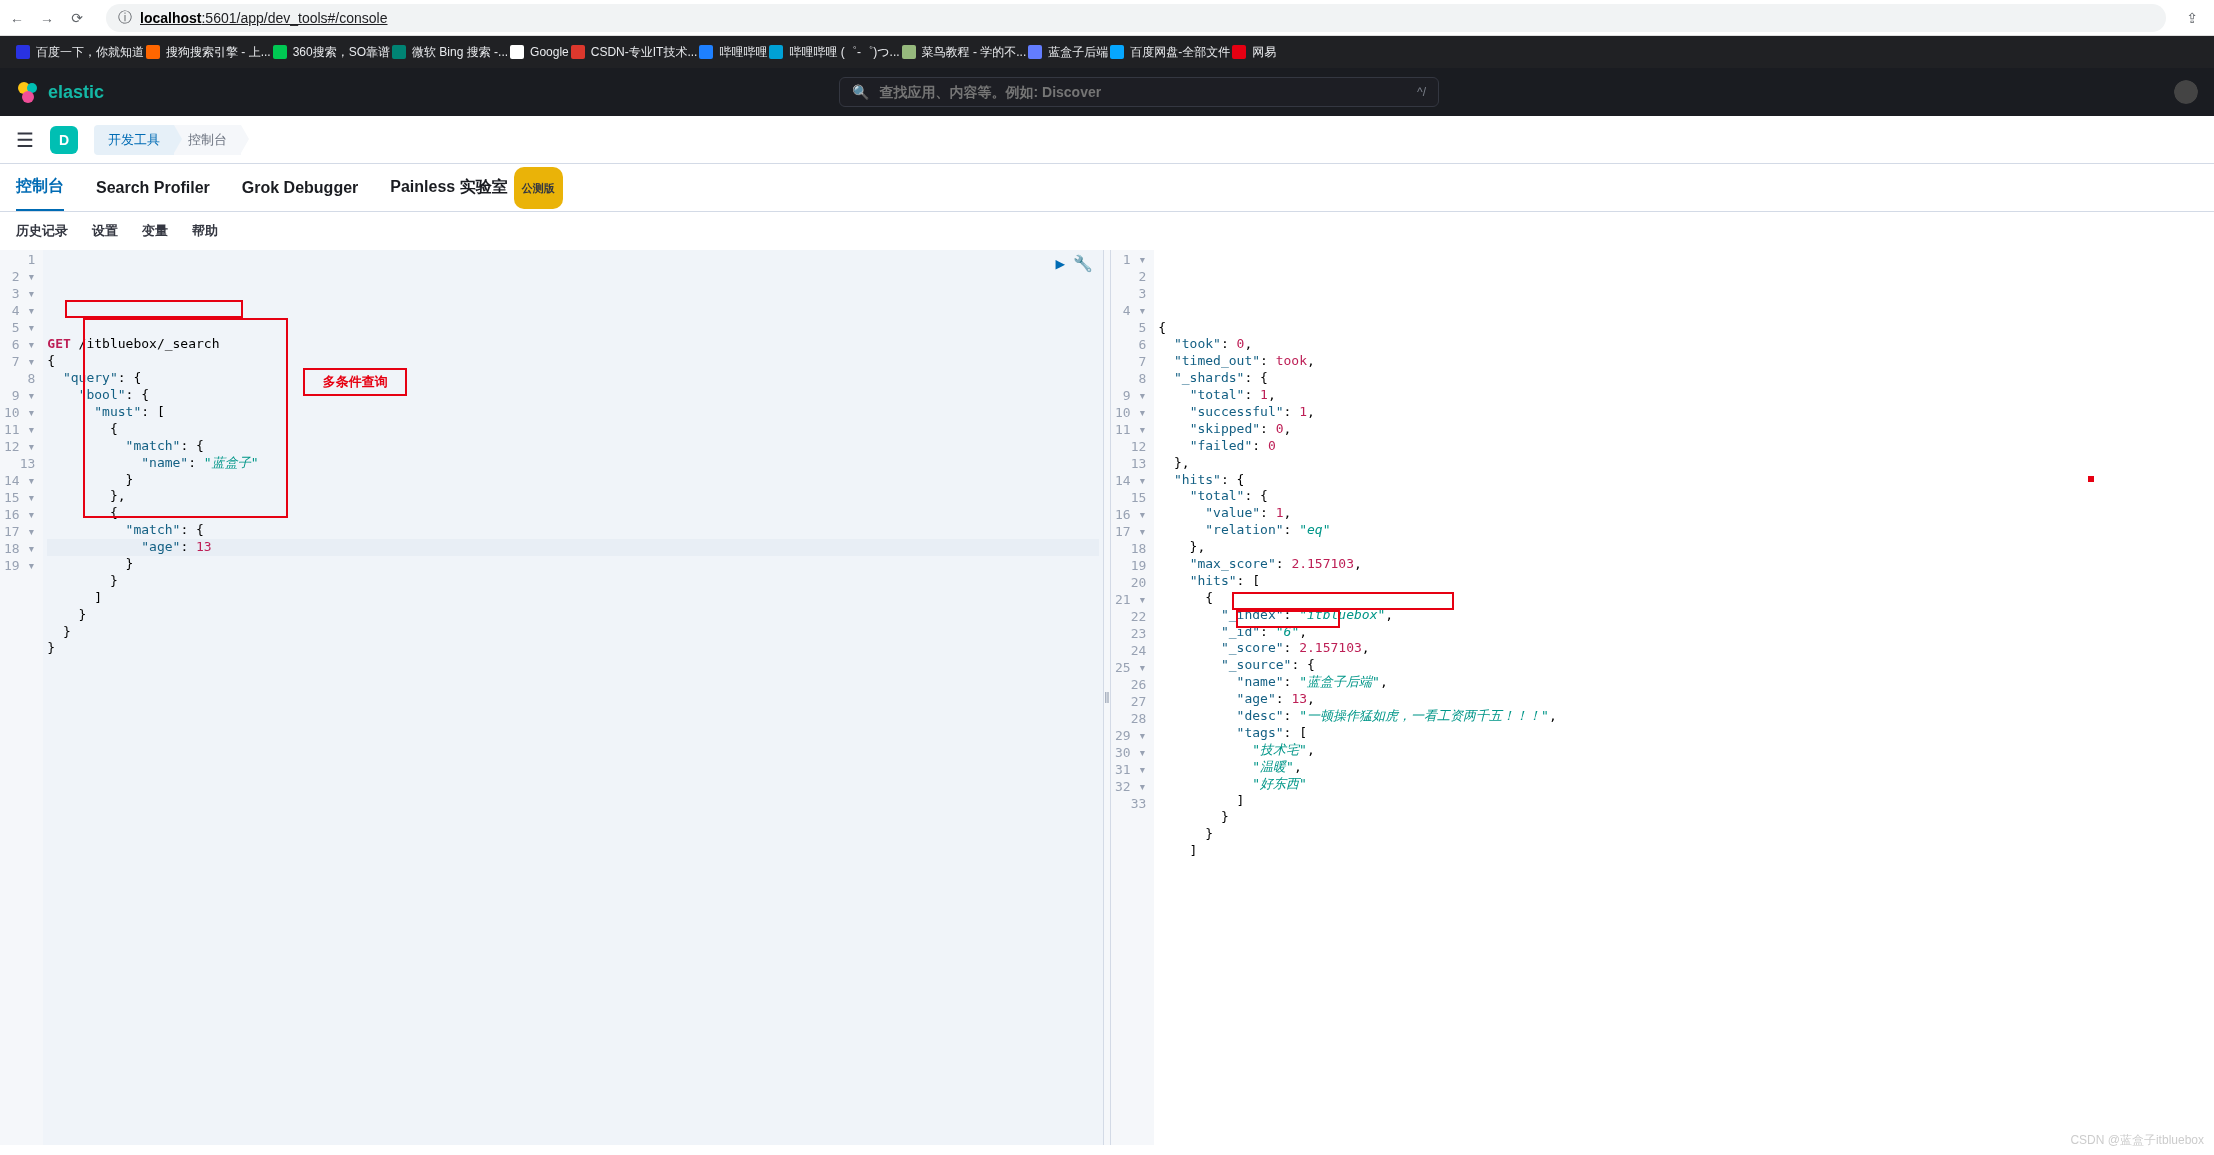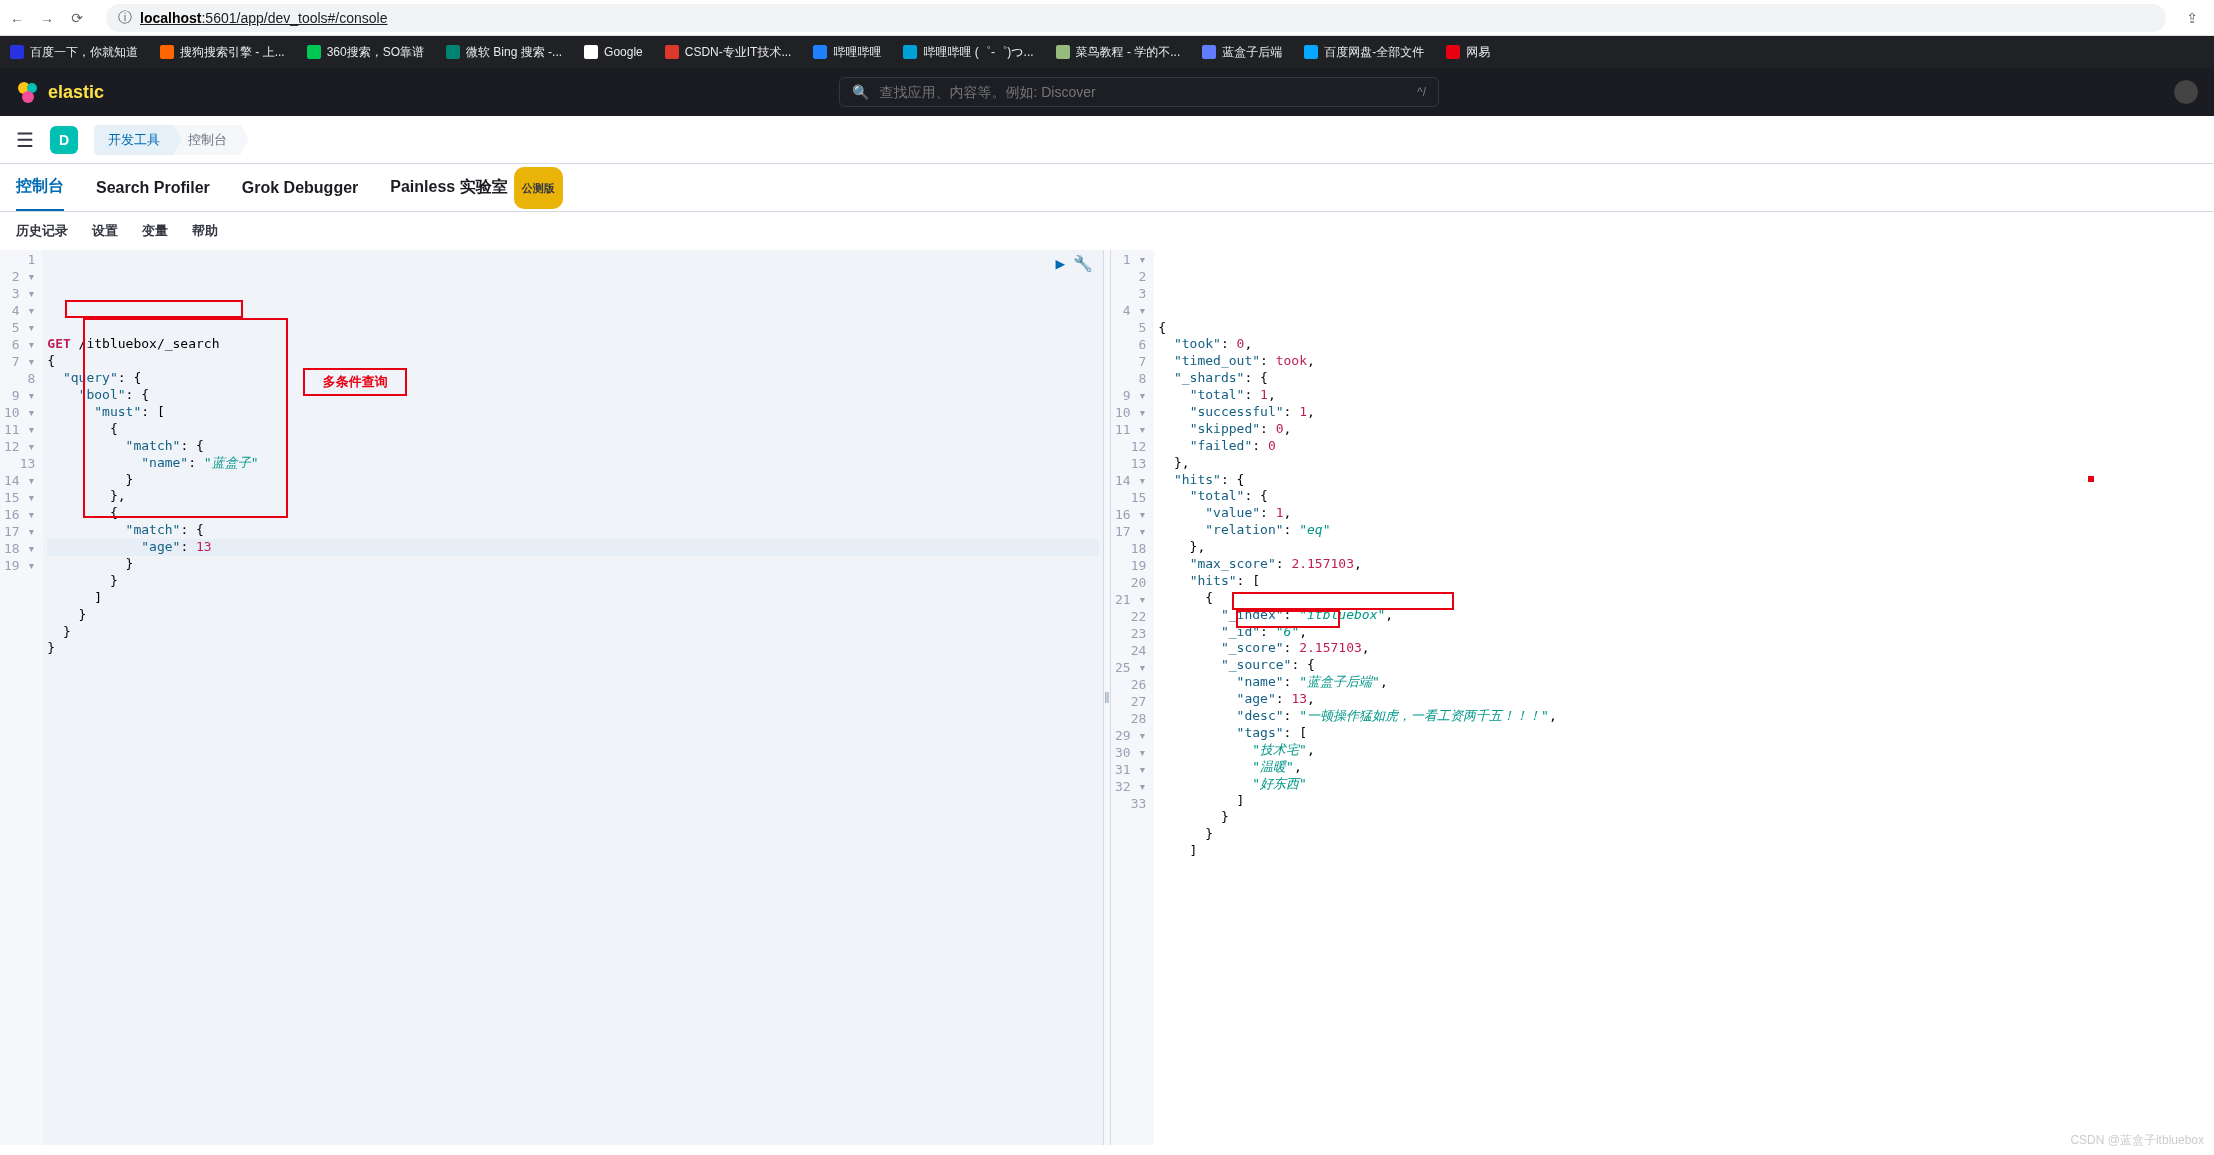--- a/index.html
+++ b/index.html
@@ -8,30 +8,30 @@
     
     .browser-bar { display: flex; align-items: center; height: 36px; background: #fff; border-bottom: 1px solid #e0e0e0; padding: 0 8px; gap: 12px; }
     .nav-btn { width: 18px; height: 18px; display: flex; align-items: center; justify-content: center; color: #5f6368; cursor: pointer; }
     .addr-bar { flex: 1; display: flex; align-items: center; gap: 8px; background: #f1f3f4; border-radius: 16px; padding: 4px 12px; height: 28px; margin-left: 8px; }
     .addr-bar .info-icon { color: #5f6368; }
     .url-text { color: #202124; font-size: 14px; text-decoration: underline; }
     .url-host { font-weight: 600; color: #000; }
     .share-icon { color: #5f6368; padding: 0 8px; }
     
     
-    .bookmarks { display: flex; align-items: center; height: 32px; background: #202124; padding: 0 10px; gap: 22px; }
+    .bookmarks { display: flex; align-items: center; height: 32px; background: #202124; padding: 0 16px; gap: 2px; }
     .bm-item { display: flex; align-items: center; gap: 6px; color: #e8eaed; font-size: 12px; cursor: pointer; white-space: nowrap; }
     .bm-icon { width: 14px; height: 14px; border-radius: 2px; }
     
     
     .es-header { display: flex; align-items: center; height: 48px; background: #1a1c21; padding: 0 16px; gap: 20px; }
     .es-logo { display: flex; align-items: center; gap: 8px; }
-    .es-logo-text { color: #fde047; font-size: 18px; font-weight: 600; }
+    .es-logo-text { color: #14b8a6; font-size: 18px; font-weight: 600; }
     .es-search { flex: 0 0 600px; margin: 0 auto; display: flex; align-items: center; gap: 10px; border: 1px solid #343741; border-radius: 6px; padding: 6px 12px; color: #98a2b3; background: #1d1e24; }
-    .es-search input { flex: 1; background: transparent; border: none; color: #98a2b3; outline: none; font-size: 14px; }
+    .es-search input { flex: 1; background: transparent; border: none; color: #98a2b3; outline: none; font-size: 14px; font-weight: bold; }
     .es-kbd { color: #7a7f89; font-size: 12px; }
     .es-user { width: 24px; height: 24px; border-radius: 50%; }
     
     
     .app-bar { display: flex; align-items: center; height: 48px; background: #fff; border-bottom: 1px solid #d3dae6; padding: 0 16px; gap: 16px; }
     .hamburger { font-size: 20px; color: #343741; cursor: pointer; }
     .app-badge { width: 28px; height: 28px; background: #00bfb3; color: #fff; display: flex; align-items: center; justify-content: center; border-radius: 6px; font-weight: 600; }
     .breadcrumb { display: flex; align-items: center; }
     .crumb { padding: 6px 14px; background: #e6f0f8; color: #006bb4; font-size: 13px; position: relative; cursor: pointer; }
     .crumb:first-child { border-radius: 4px 0 0 4px; text-align: right; }

